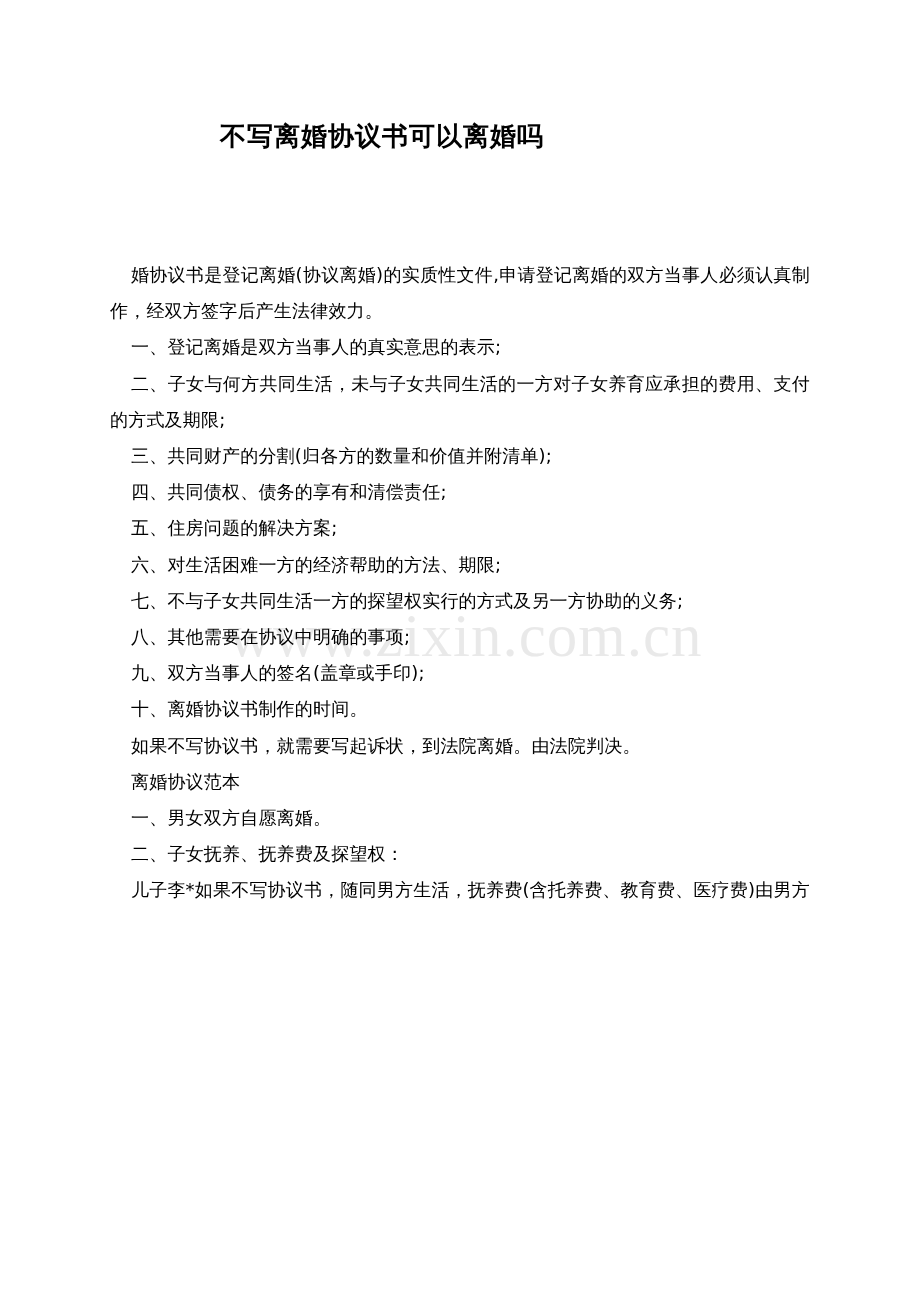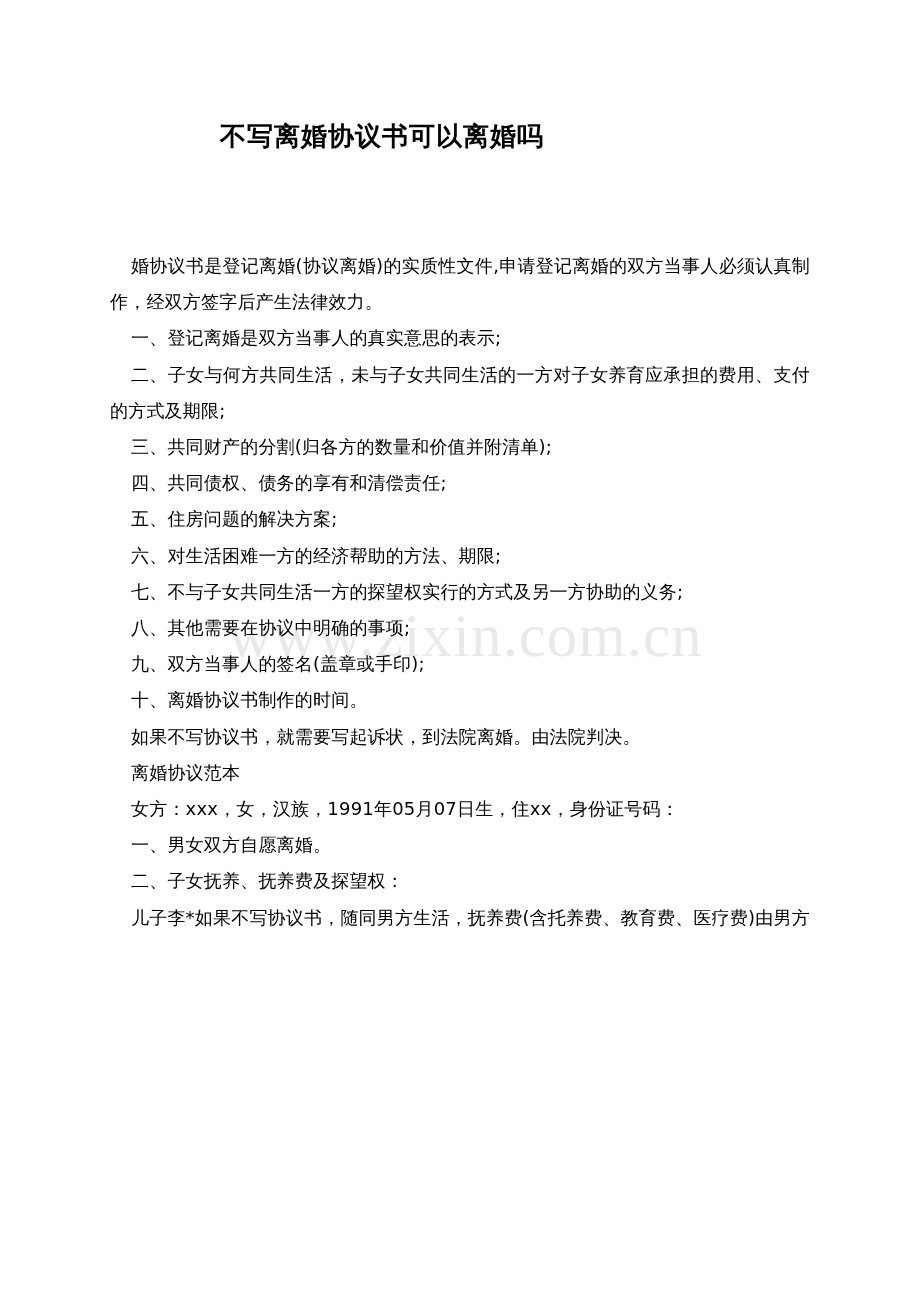--- a/index.html
+++ b/index.html
@@ -29,21 +29,21 @@
       left: 0;
       width: 764px;
       text-align: center;
       font-size: 26px;
       font-weight: bold;
       letter-spacing: 1px;
       line-height: 40px;
     }
     .body-text {
       position: absolute;
-      top: 248px;
+      top: 257px;
       left: 110px;
       width: 700px;
       font-size: 18px;
       line-height: 36.2px;
     }
     .para {
       margin: 0;
       padding: 0;
       text-indent: 21px;
       text-align: justify;
@@ -84,20 +84,19 @@
       <p class="para">三、共同财产的分割(归各方的数量和价值并附清单);</p>
       <p class="para">四、共同债权、债务的享有和清偿责任;</p>
       <p class="para">五、住房问题的解决方案;</p>
       <p class="para">六、对生活困难一方的经济帮助的方法、期限;</p>
       <p class="para">七、不与子女共同生活一方的探望权实行的方式及另一方协助的义务;</p>
       <p class="para">八、其他需要在协议中明确的事项;</p>
       <p class="para">九、双方当事人的签名(盖章或手印);</p>
       <p class="para">十、离婚协议书制作的时间。</p>
       <p class="para">如果不写协议书，就需要写起诉状，到法院离婚。由法院判决。</p>
       <p class="para">离婚协议范本</p>
-      <p class="para">女方：xxx，女，汉族，1991年05月07日生，住xx，身份证号码：</p>
       <p class="para">一、男女双方自愿离婚。</p>
       <p class="para">二、子女抚养、抚养费及探望权：</p>
       <p class="para">儿子李*如果不写协议书，随同男方生活，抚养费(含托养费、教育费、医疗费)由男方</p>
     </div>
   </div>
 
 </div>
 
 </body></html>

